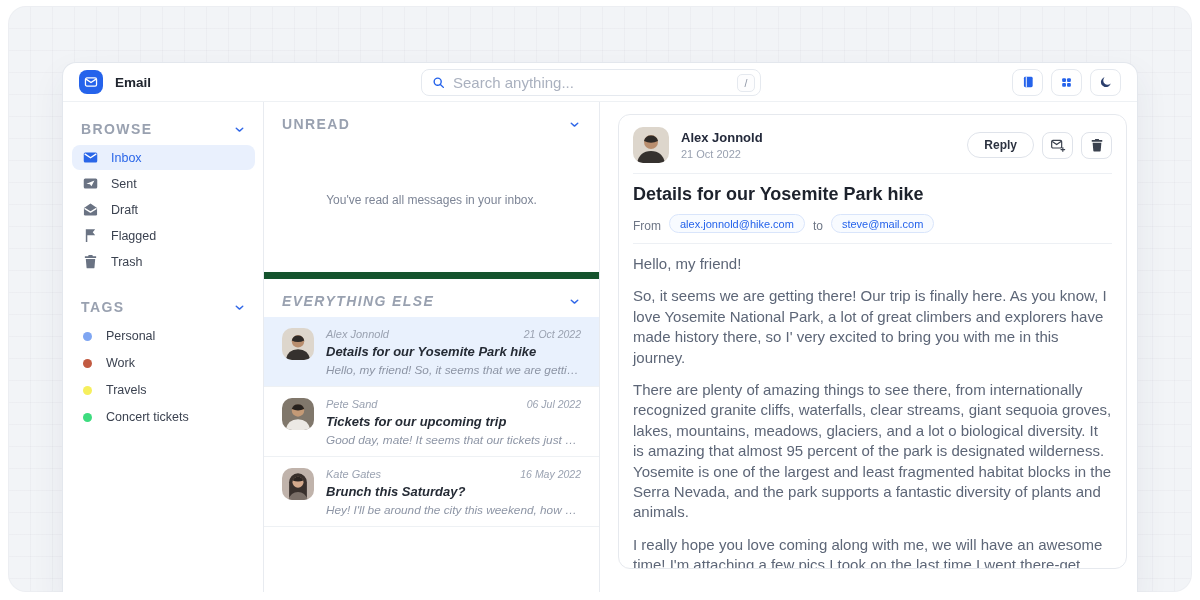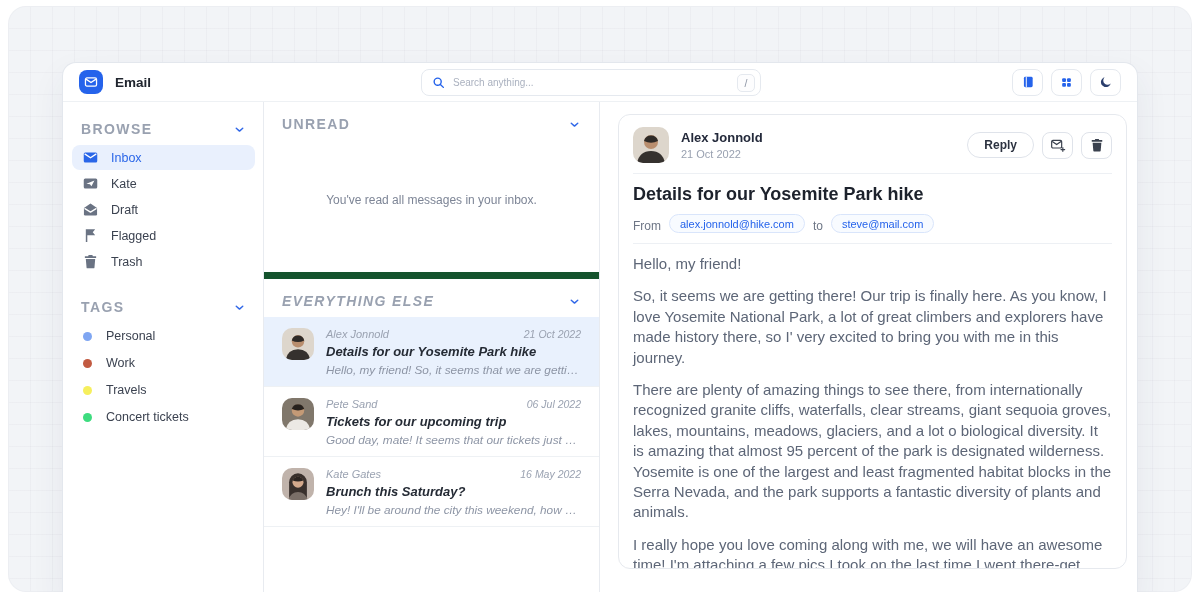--- a/index.html
+++ b/index.html
@@ -23,21 +23,21 @@
 
   
   .app-header { height:39px; flex:0 0 39px; display:flex; align-items:center;
     padding:0 16px; border-bottom:1px solid #eef1f4; position:relative; }
   .logo { width:24px; height:24px; border-radius:8px; background:#2563eb;
     display:flex; align-items:center; justify-content:center; flex:0 0 24px; }
   .app-title { font-size:13.5px; font-weight:700; color:#20252e; margin-left:12px; }
   .searchbar { position:absolute; left:358px; top:6px; width:340px; height:27px;
     border:1px solid #e5e9ef; border-radius:8px; background:#fff;
     display:flex; align-items:center; gap:8px; padding:0 5px 0 10px; }
-  .searchbar input { border:none; outline:none; flex:1; font-size:10px; color:#ec4899;
+  .searchbar input { border:none; outline:none; flex:1; font-size:15px; color:#ec4899;
     font-family:"Liberation Sans", sans-serif; background:transparent; }
   .searchbar input::placeholder { color:#aab1bf; }
   .slash-badge { width:18px; height:18px; border:1px solid #e5e9ef; border-radius:5px;
     color:#8b93a3; font-size:10.5px; display:flex; align-items:center; justify-content:center; background:#fdfdfe; }
   .header-actions { margin-left:auto; display:flex; gap:8px; }
   .hbtn { width:31px; height:27px; border:1px solid #e5e9ef; border-radius:8px;
     background:#fff; display:flex; align-items:center; justify-content:center; cursor:pointer; }
 
   
   .app-body { flex:1; display:flex; min-height:0; }
@@ -180,21 +180,21 @@
           </span>
           <span class="si-label">Inbox</span>
         </div>
         <div class="side-item">
           <span class="si-icon">
             <svg width="15" height="15" viewBox="0 0 16 16">
                 <rect x="0.8" y="2.6" width="14.4" height="10.8" rx="1.6" fill="#6a7383"></rect>
                 <path d="M3.6 8.2 L12.2 4.8 L9 11 L7.4 8.8 Z" fill="#fff"></path>
               </svg>
           </span>
-          <span class="si-label">Kate</span>
+          <span class="si-label">Sent</span>
         </div>
         <div class="side-item">
           <span class="si-icon">
             <svg width="15" height="15" viewBox="0 0 16 16">
                 <path d="M8 1.6 L15 6.4 V13 a1.3 1.3 0 0 1 -1.3 1.3 H2.3 A1.3 1.3 0 0 1 1 13 V6.4 Z" fill="#6a7383"></path>
                 <path d="M1.6 6.8 L8 10.8 L14.4 6.8" fill="none" stroke="#fff" stroke-width="1.3" stroke-linejoin="round"></path>
               </svg>
           </span>
           <span class="si-label">Draft</span>
         </div>

